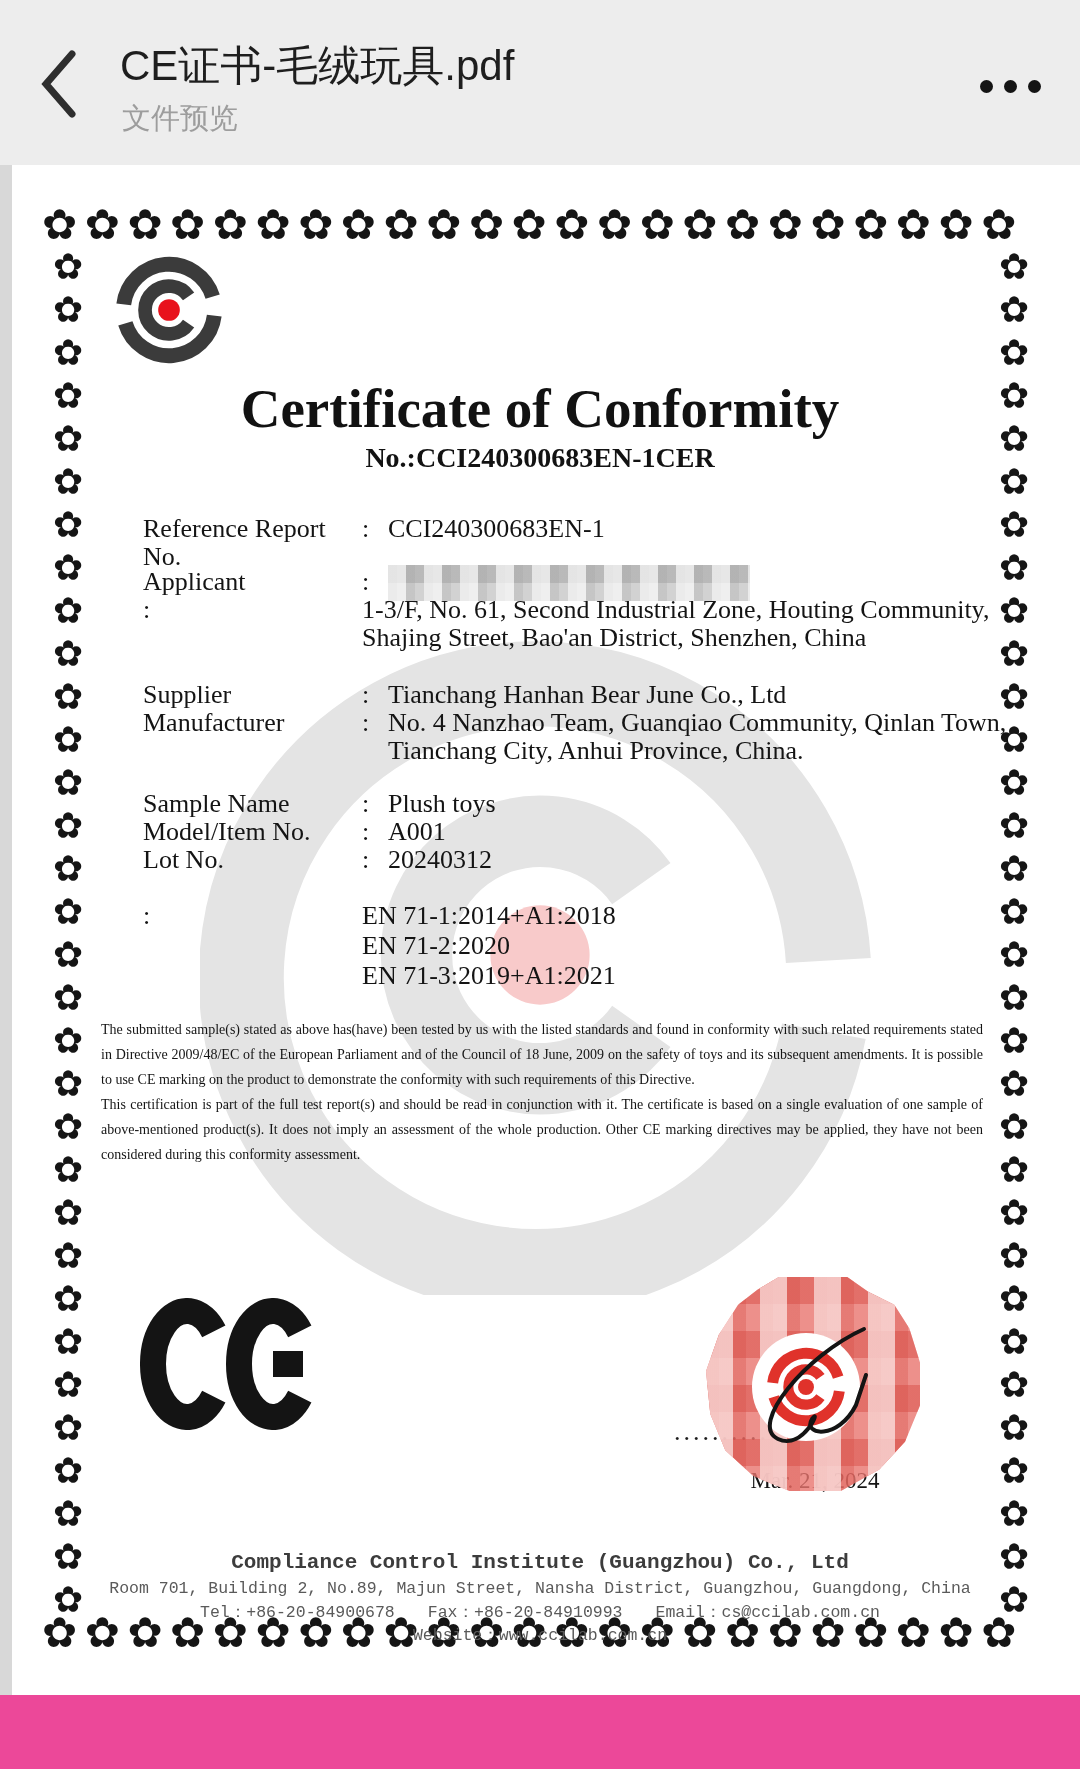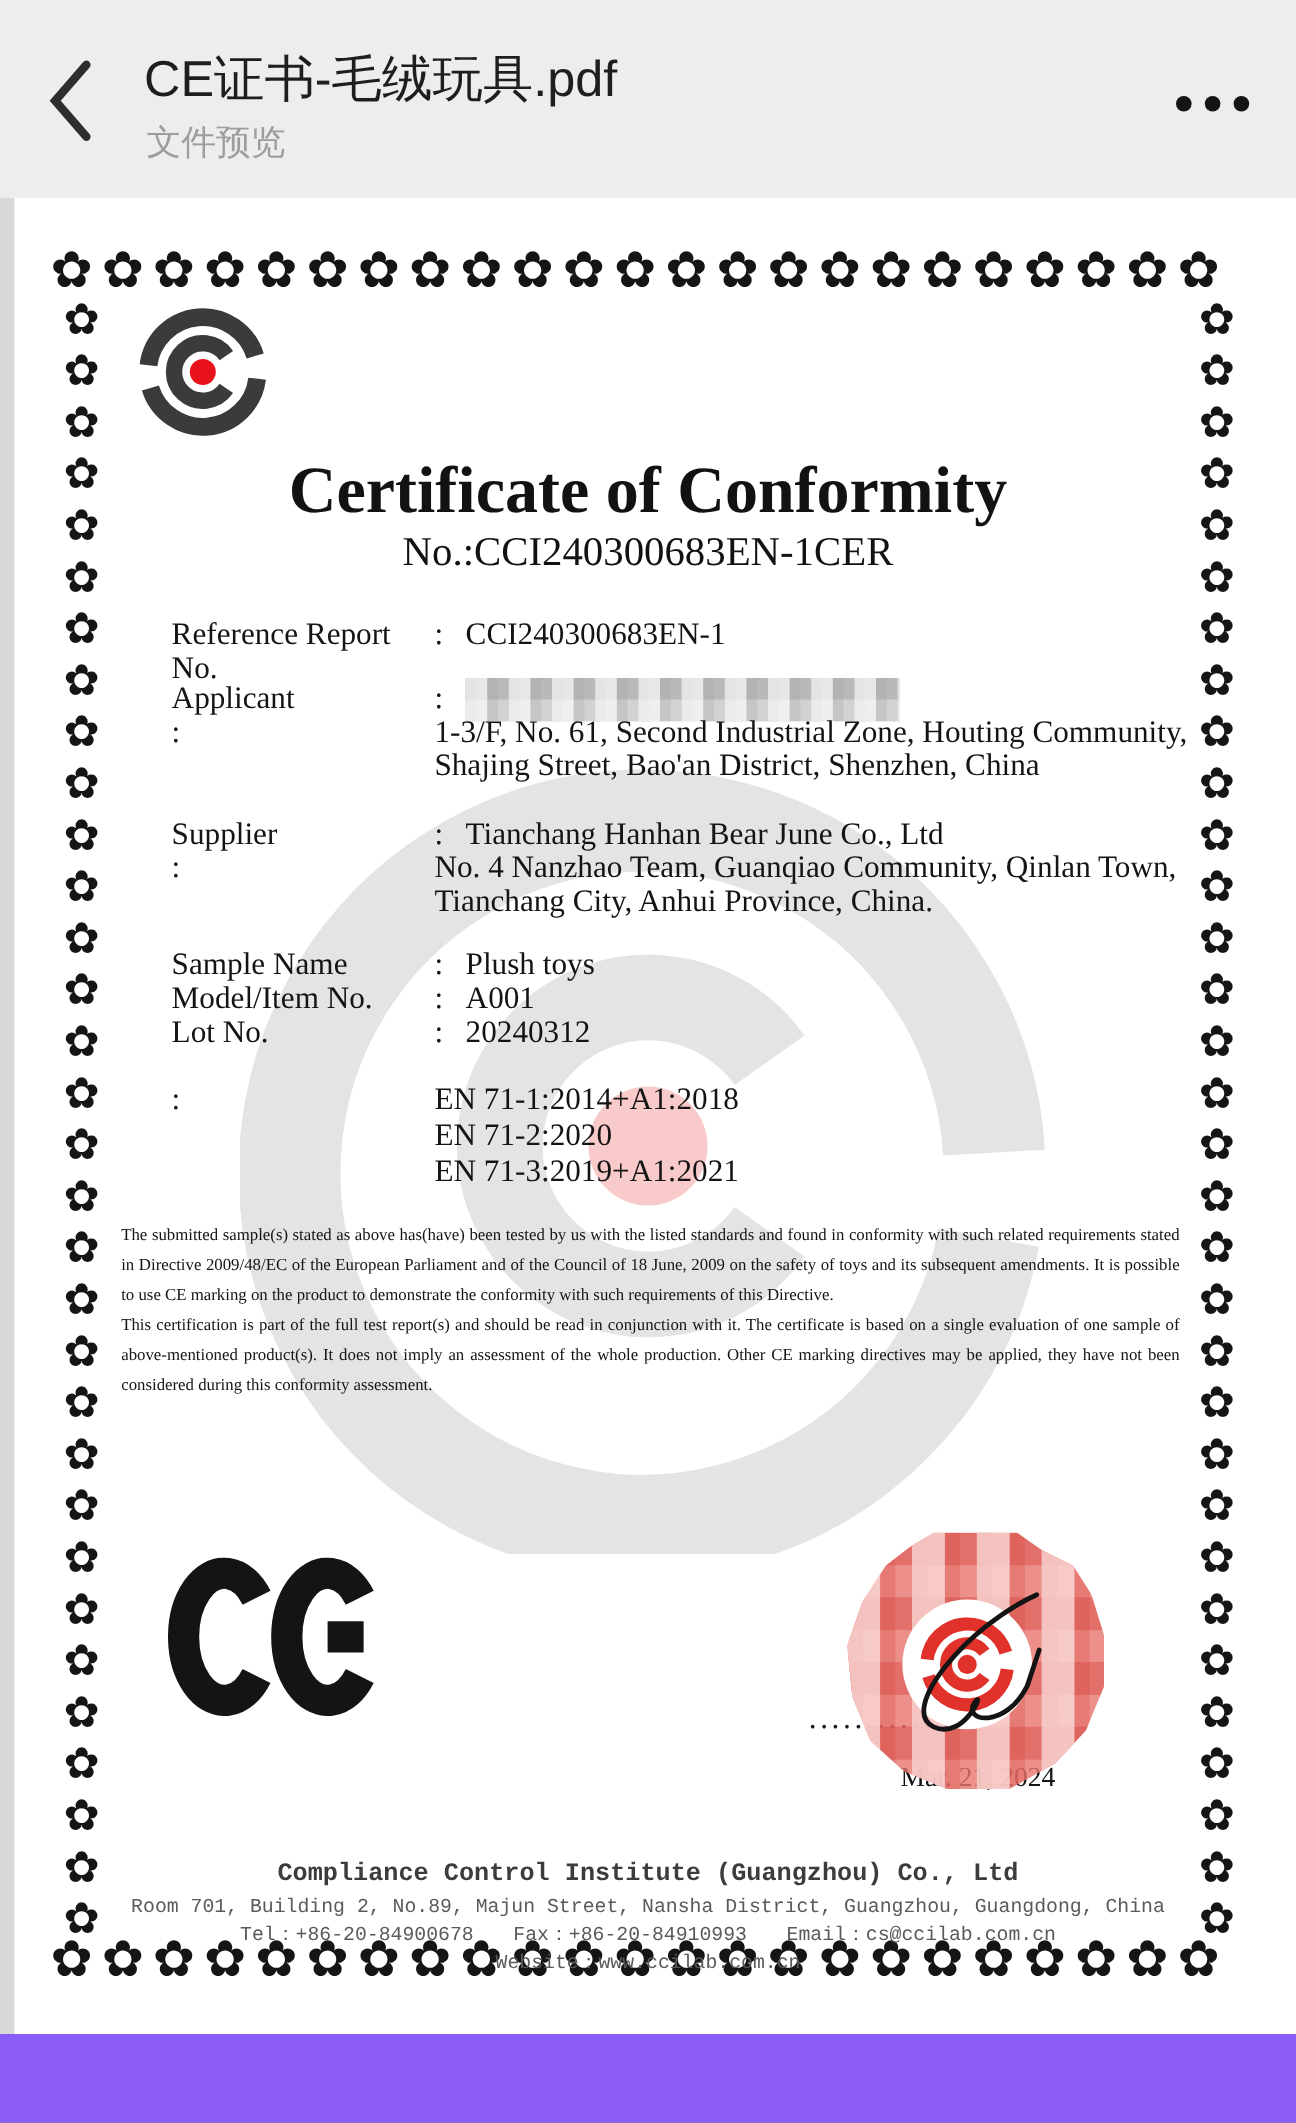--- a/index.html
+++ b/index.html
@@ -1,19 +1,19 @@
 <!DOCTYPE html>
 <html><head>
 <meta charset="utf-8">
 <style>
   * { margin:0; padding:0; box-sizing:border-box; }
   html,body { background:#888; }
   .phone {
     position:relative; width:1080px; height:1769px; overflow:hidden;
-    background:#8b5cf6; font-family:"Liberation Sans", sans-serif;
+    background:#ec4899; font-family:"Liberation Sans", sans-serif;
     margin:0 auto;
   }
   
   .appbar { position:absolute; left:0; top:0; width:1080px; height:165px; background:#ededed; z-index:5; }
   .back-btn { position:absolute; left:28px; top:42px; width:70px; height:84px; cursor:pointer; }
   .app-title { position:absolute; left:120px; top:38px; font-size:42px; color:#1e1e1e; white-space:nowrap; }
   .app-sub { position:absolute; left:122px; top:99px; font-size:29px; color:#9d9d9d;text-align:right; }
   .more-btn { position:absolute; left:955px; top:56px; width:110px; height:60px; cursor:pointer; display:flex; align-items:center; justify-content:center; gap:11px; }
   .more-btn i { width:13px; height:13px; border-radius:50%; background:#141414; }
   
@@ -25,21 +25,21 @@
   .orn-h { left:42px; top:38px; width:1000px; font-size:42px; line-height:44px; letter-spacing:7.5px; white-space:nowrap; overflow:hidden; }
   .orn-h.bottom { top:1446px; }
   .orn-v { top:80px; width:46px; font-size:36px; line-height:43px; word-break:break-all; text-align:center; overflow:hidden; height:1372px; }
   .orn-v.left { left:45px; } .orn-v.right { left:991px; }
   
   .watermark { position:absolute; left:200px; top:450px; width:680px; height:680px; z-index:0; }
   
   .cci-logo { position:absolute; left:112px; top:88px; width:114px; height:114px; z-index:2; }
   
   .cert-title { position:absolute; left:90px; top:212px; width:900px; text-align:center; font-size:55px; font-weight:bold; color:#121212; z-index:2; }
-  .cert-no { position:absolute; left:90px; top:277px; width:900px; text-align:center; font-size:34px; font-weight:normal; color:#121212; z-index:2; }
+  .cert-no { position:absolute; left:90px; top:277px; width:900px; text-align:center; font-size:28px; font-weight:bold; color:#121212; z-index:2; }
   
   .frow { position:absolute; left:143px; display:grid; grid-template-columns:219px 26px 520px; font-size:26px; line-height:28px; color:#141414; z-index:2; }
   .frow .val div { white-space:nowrap; }
   .frow.std { line-height:30px; }
   .pixel-blur {
     display:inline-block; width:362px; height:36px; margin-top:-3px; vertical-align:middle;
     background-color:#d2d2d2;
     background-image:
       linear-gradient(to right, rgba(255,255,255,.65) 50%, transparent 50%),
       linear-gradient(to bottom, rgba(160,160,160,.5) 50%, transparent 50%),
@@ -132,20 +132,21 @@
         <div>1-3/F, No. 61, Second Industrial Zone, Houting Community,</div>
         <div>Shajing Street, Bao'an District, Shenzhen, China</div>
       </span>
     </div>
     <div class="frow serif" style="top:516px">
       <span>Supplier</span>
       <span>:</span>
       <span class="val">Tianchang Hanhan Bear June Co., Ltd</span>
     </div>
     <div class="frow serif" style="top:544px">
+      <span>Manufacturer</span>
       <span>:</span>
       <span class="val">
         <div>No. 4 Nanzhao Team, Guanqiao Community, Qinlan Town,</div>
         <div>Tianchang City, Anhui Province, China.</div>
       </span>
     </div>
     <div class="frow serif" style="top:625px">
       <span>Sample Name</span>
       <span>:</span>
       <span class="val">Plush toys</span>

